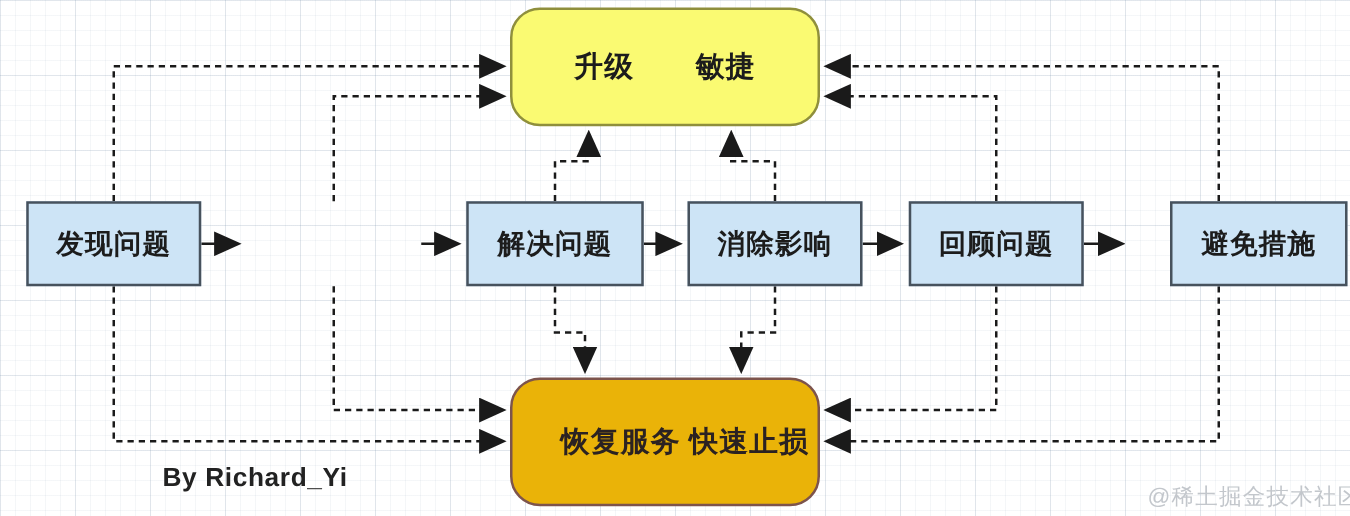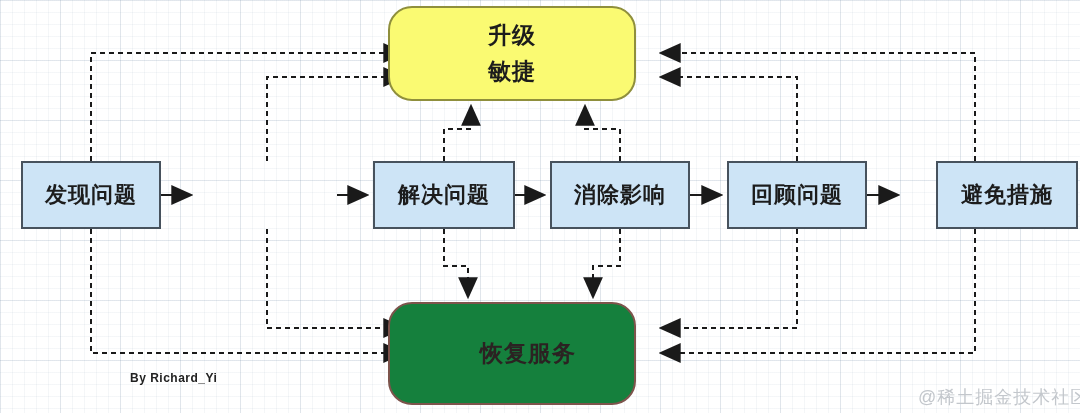--- a/index.html
+++ b/index.html
@@ -20,32 +20,32 @@
     position:absolute;box-sizing:border-box;
     display:flex;align-items:center;justify-content:center;
     font-weight:bold;color:#1c1c1c;text-align:center;
     letter-spacing:1px;
   }
   .node.process{
     background:#cde4f6;border:2px solid #47525d;
     width:140px;height:68px;top:161px;font-size:22px;
   }
   .node.rounded{
-    width:248px;left:388px;border-radius:24px;
-    flex-direction:column;justify-content:space-evenly;
+    width:248px;left:408px;border-radius:24px;
+    flex-direction:row;justify-content:space-evenly;
     font-size:23px;padding:6px 0;
   }
   .node.escalate{
     top:6px;height:95px;background:#fafa72;border:2.5px solid #8f8f3c;
   }
   .node.recover{
-    top:302px;height:103px;background:#15803d;border:2.5px solid #7d544c;color:#2b2222;padding-left:32px;
+    top:302px;height:103px;background:#eab308;border:2.5px solid #7d544c;color:#2b2222;padding-left:32px;
   }
   .credit{
-    position:absolute;left:130px;top:371px;font-size:12px;font-weight:bold;color:#222;
+    position:absolute;left:130px;top:371px;font-size:21px;font-weight:bold;color:#222;
     letter-spacing:0.5px;
   }
   .watermark{
     position:absolute;left:918px;top:385px;font-size:18px;color:#c3c7cc;
     letter-spacing:1px;white-space:nowrap;
   }
   .edge{fill:none;stroke:#1a1a1a;stroke-width:2;}
   .edge.dashed{stroke-dasharray:5 4;}
 </style>
 </head>
@@ -97,18 +97,19 @@
   </div>
   <div class="node process" style="left:727px;text-align:right;">
     <span>回顾问题</span>
   </div>
   <div class="node process" style="left:936px;width:142px;">
     <span>避免措施</span>
   </div>
 
   <div class="node rounded recover">
     <span>恢复服务</span>
+    <span>快速止损</span>
   </div>
 
   <div class="credit">By Richard_Yi</div>
   <div class="watermark">@稀土掘金技术社区</div>
 
 </div>
 
 </body></html>

